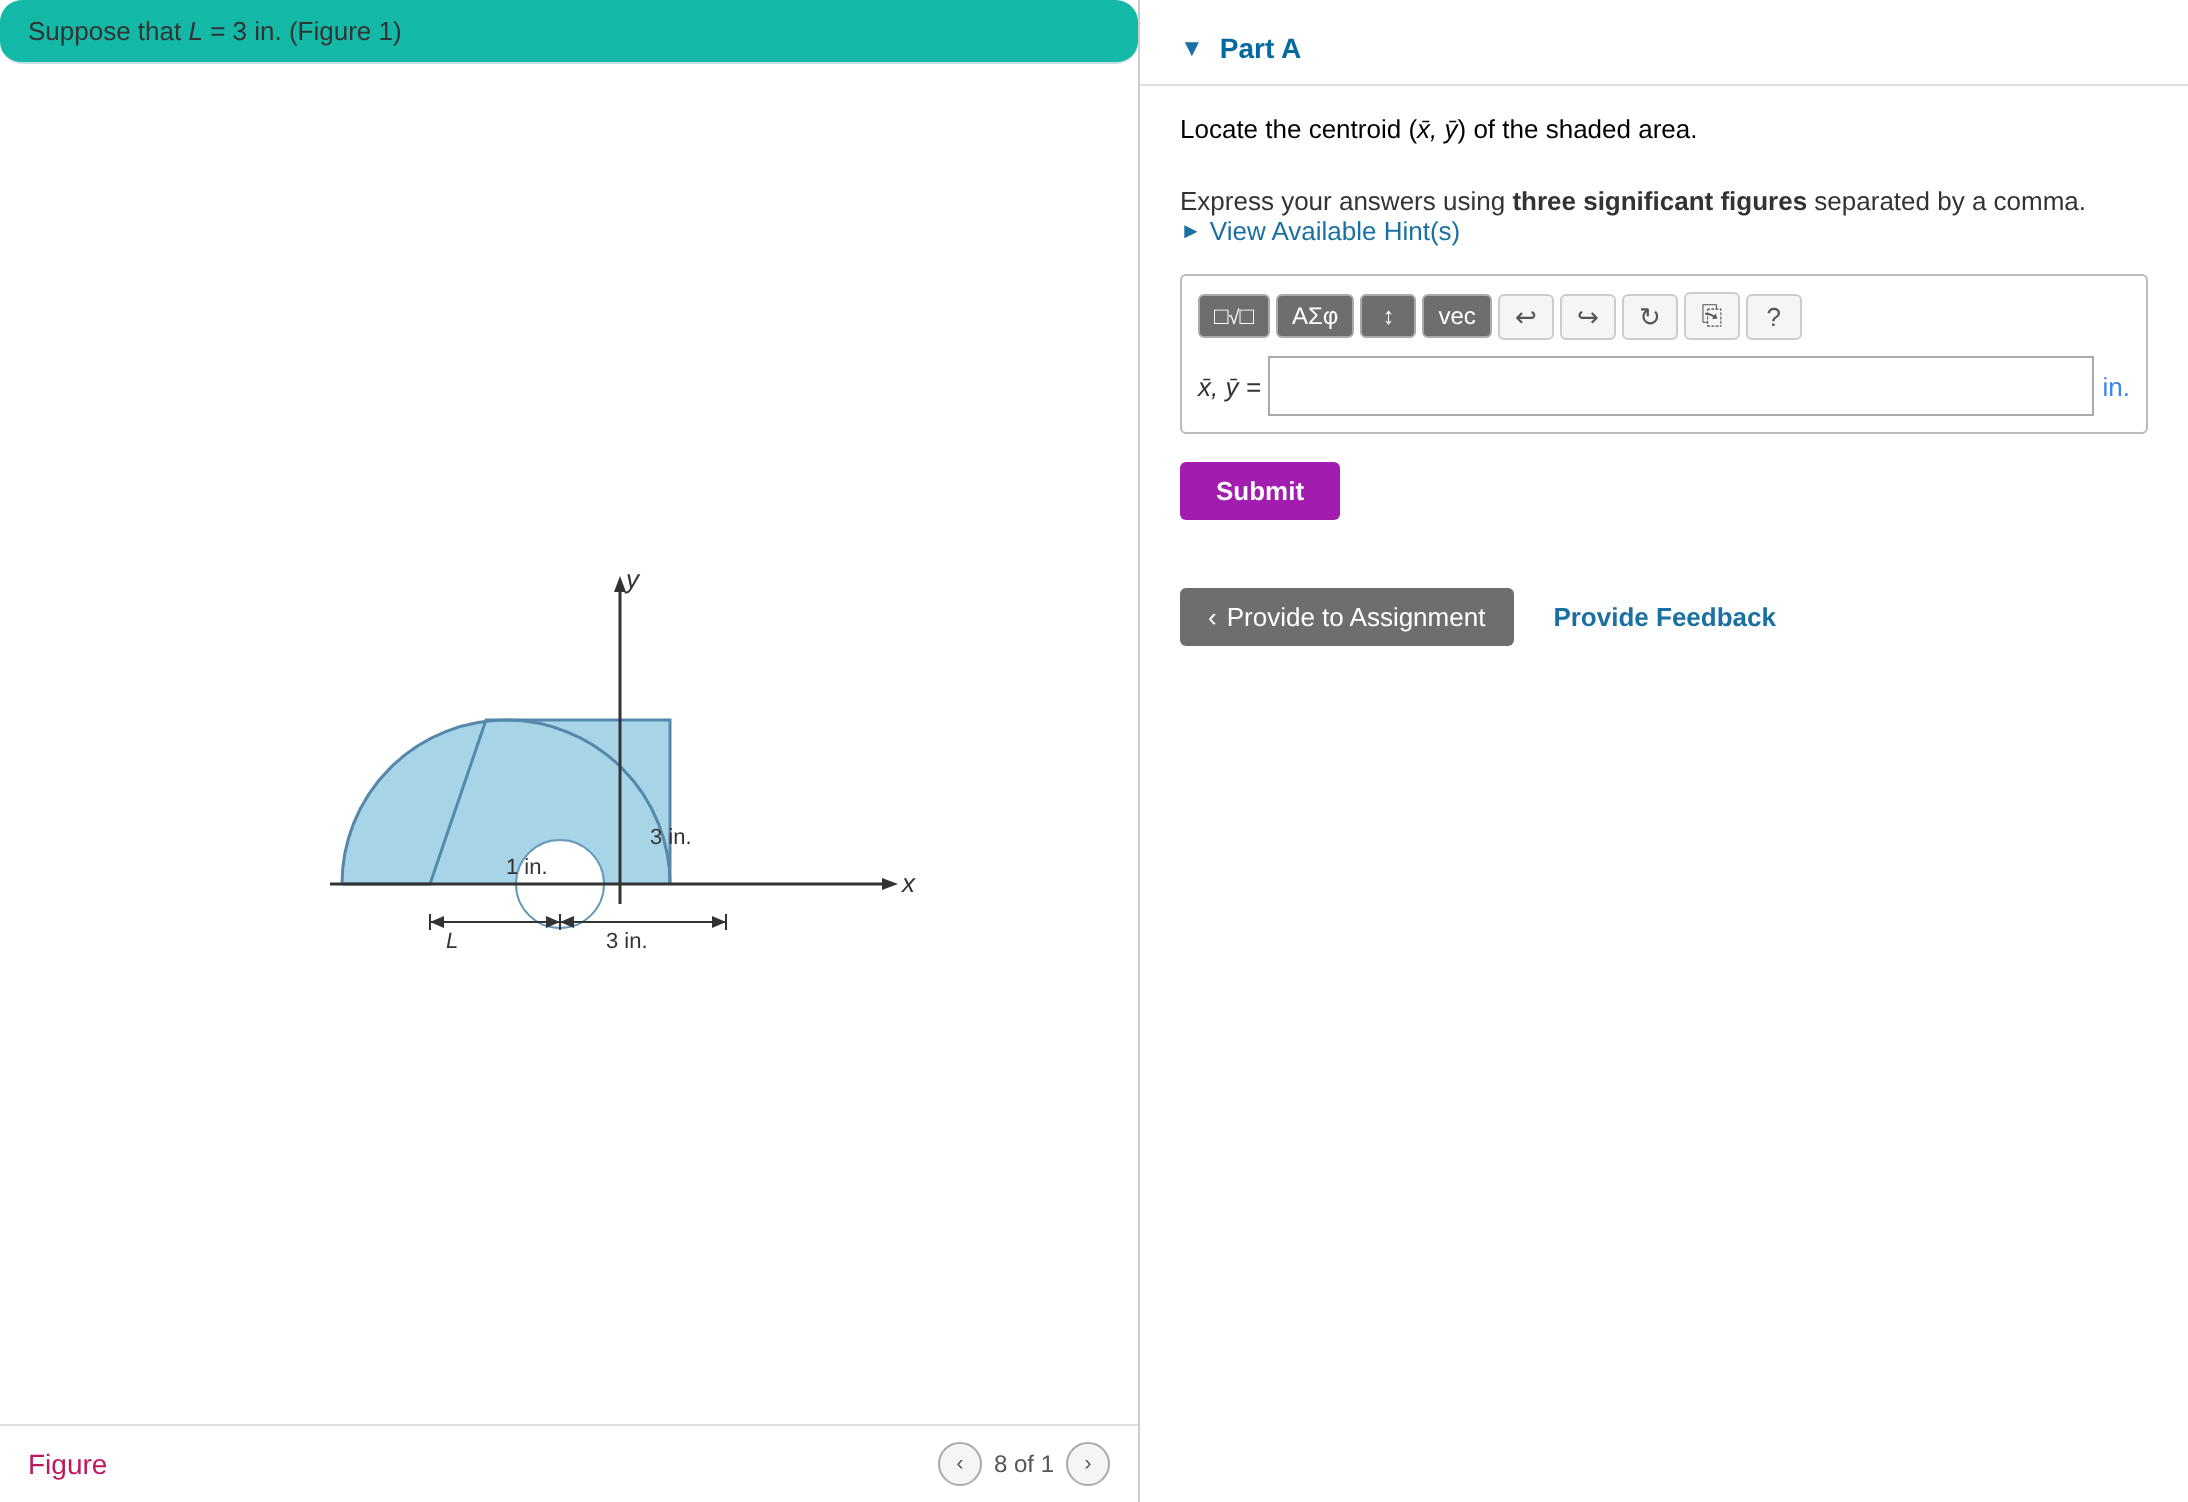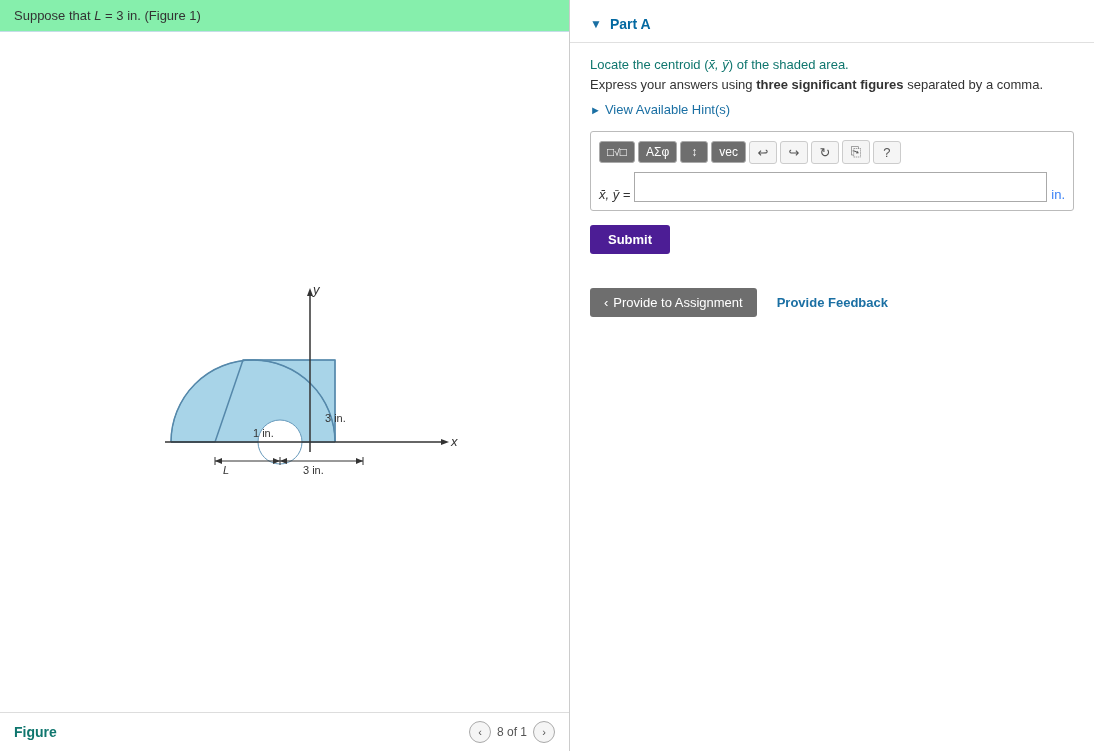--- a/index.html
+++ b/index.html
@@ -7,43 +7,44 @@
 
     
     .left-panel {
       width: 570px;
       border-right: 1px solid #ccc;
       display: flex;
       flex-direction: column;
       height: 100%;
     }
     .problem-header {
-      background: #86efac;
+      background: #14b8a6;
       border-bottom: 1px solid #c5dde8;
       padding: 8px 14px;
       font-size: 13px;
       color: #333;
+      border-radius: 11px;
     }
     .problem-header em { font-style: italic; }
     .figure-area {
       flex: 1;
       display: flex;
       flex-direction: column;
     }
     .figure-label-row {
       display: flex;
       align-items: center;
       justify-content: space-between;
       padding: 8px 14px;
       border-top: 1px solid #ddd;
       margin-top: auto;
     }
     .figure-label {
-      font-weight: bold;
-      color: #0f766e;
+      font-weight: normal;
+      color: #be185d;
       font-size: 14px;
     }
     .figure-nav {
       display: flex;
       align-items: center;
       gap: 6px;
       font-size: 12px;
       color: #555;
     }
     .nav-btn {
@@ -87,27 +88,26 @@
     .part-title {
       font-weight: bold;
       font-size: 14px;
       color: #0369a1;
     }
     .part-content {
       padding: 14px 20px;
     }
     .instruction-text {
       font-size: 13px;
-      color: #0f766e;
-      margin-bottom: 5px;
+      color: #000000;
+      margin-bottom: 21px;
     }
     .instruction-bold {
       font-size: 13px;
       color: #333;
-      margin-bottom: 10px;
     }
     .instruction-bold strong { font-weight: bold; }
     .hint-link {
       color: #1a6fa3;
       font-size: 13px;
       cursor: pointer;
       display: flex;
       align-items: center;
       gap: 4px;
       margin-bottom: 14px;
@@ -149,21 +149,21 @@
       color: #555;
       padding: 3px 7px;
       font-size: 13px;
       cursor: pointer;
       min-width: 28px;
       text-align: center;
       user-select: none;
     }
     .math-input-row {
       display: flex;
-      align-items: flex-end;
+      align-items: center;
       gap: 4px;
     }
     .math-label {
       font-style: italic;
       font-size: 13px;
       color: #333;
       white-space: nowrap;
     }
     .math-input {
       flex: 1;
@@ -174,21 +174,21 @@
       min-height: 30px;
     }
     .math-unit {
       font-size: 13px;
       color: #3b82f6;
       white-space: nowrap;
     }
 
     
     .submit-btn {
-      background: #4c1d95;
+      background: #a21caf;
       color: #fff;
       border: none;
       border-radius: 3px;
       padding: 7px 18px;
       font-size: 13px;
       cursor: pointer;
       font-weight: bold;
     }
 
     

